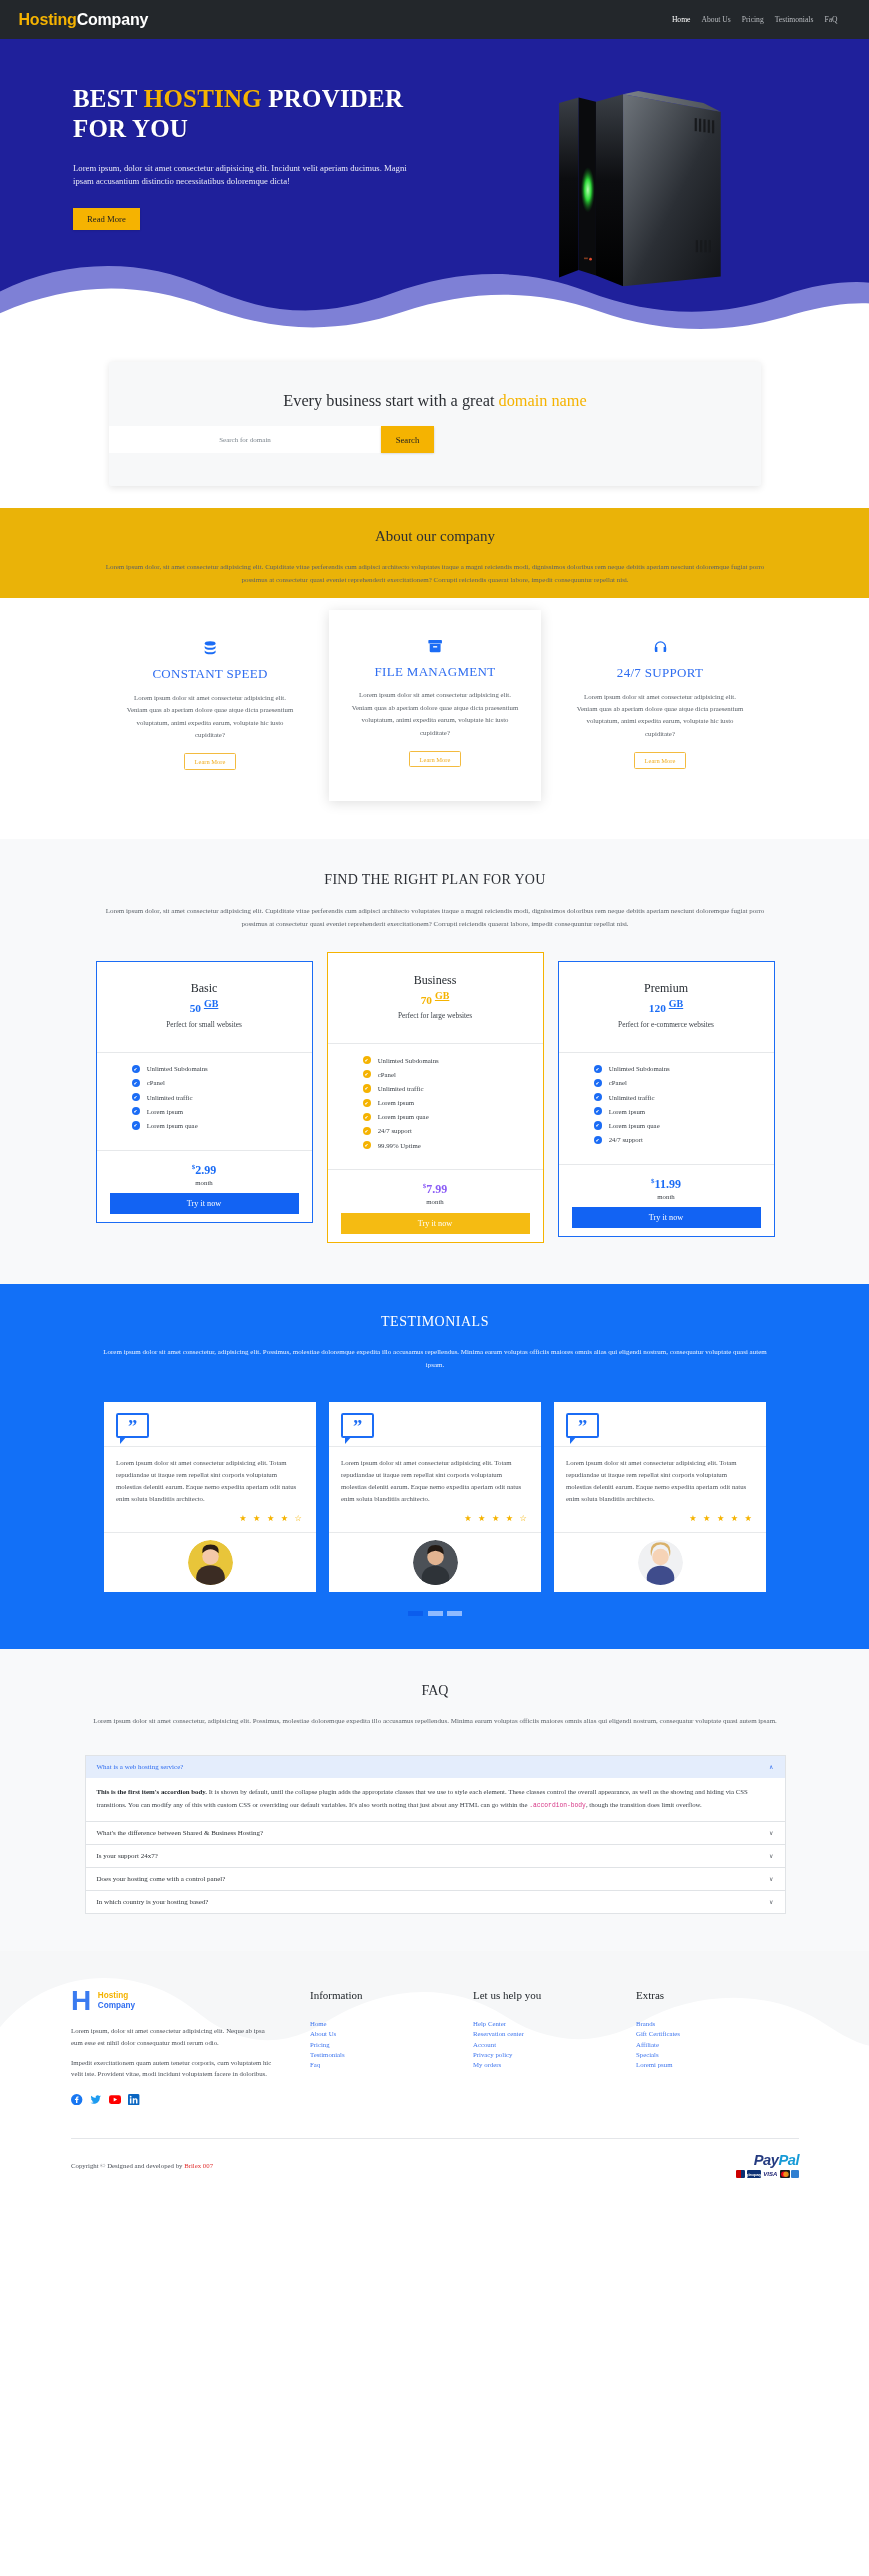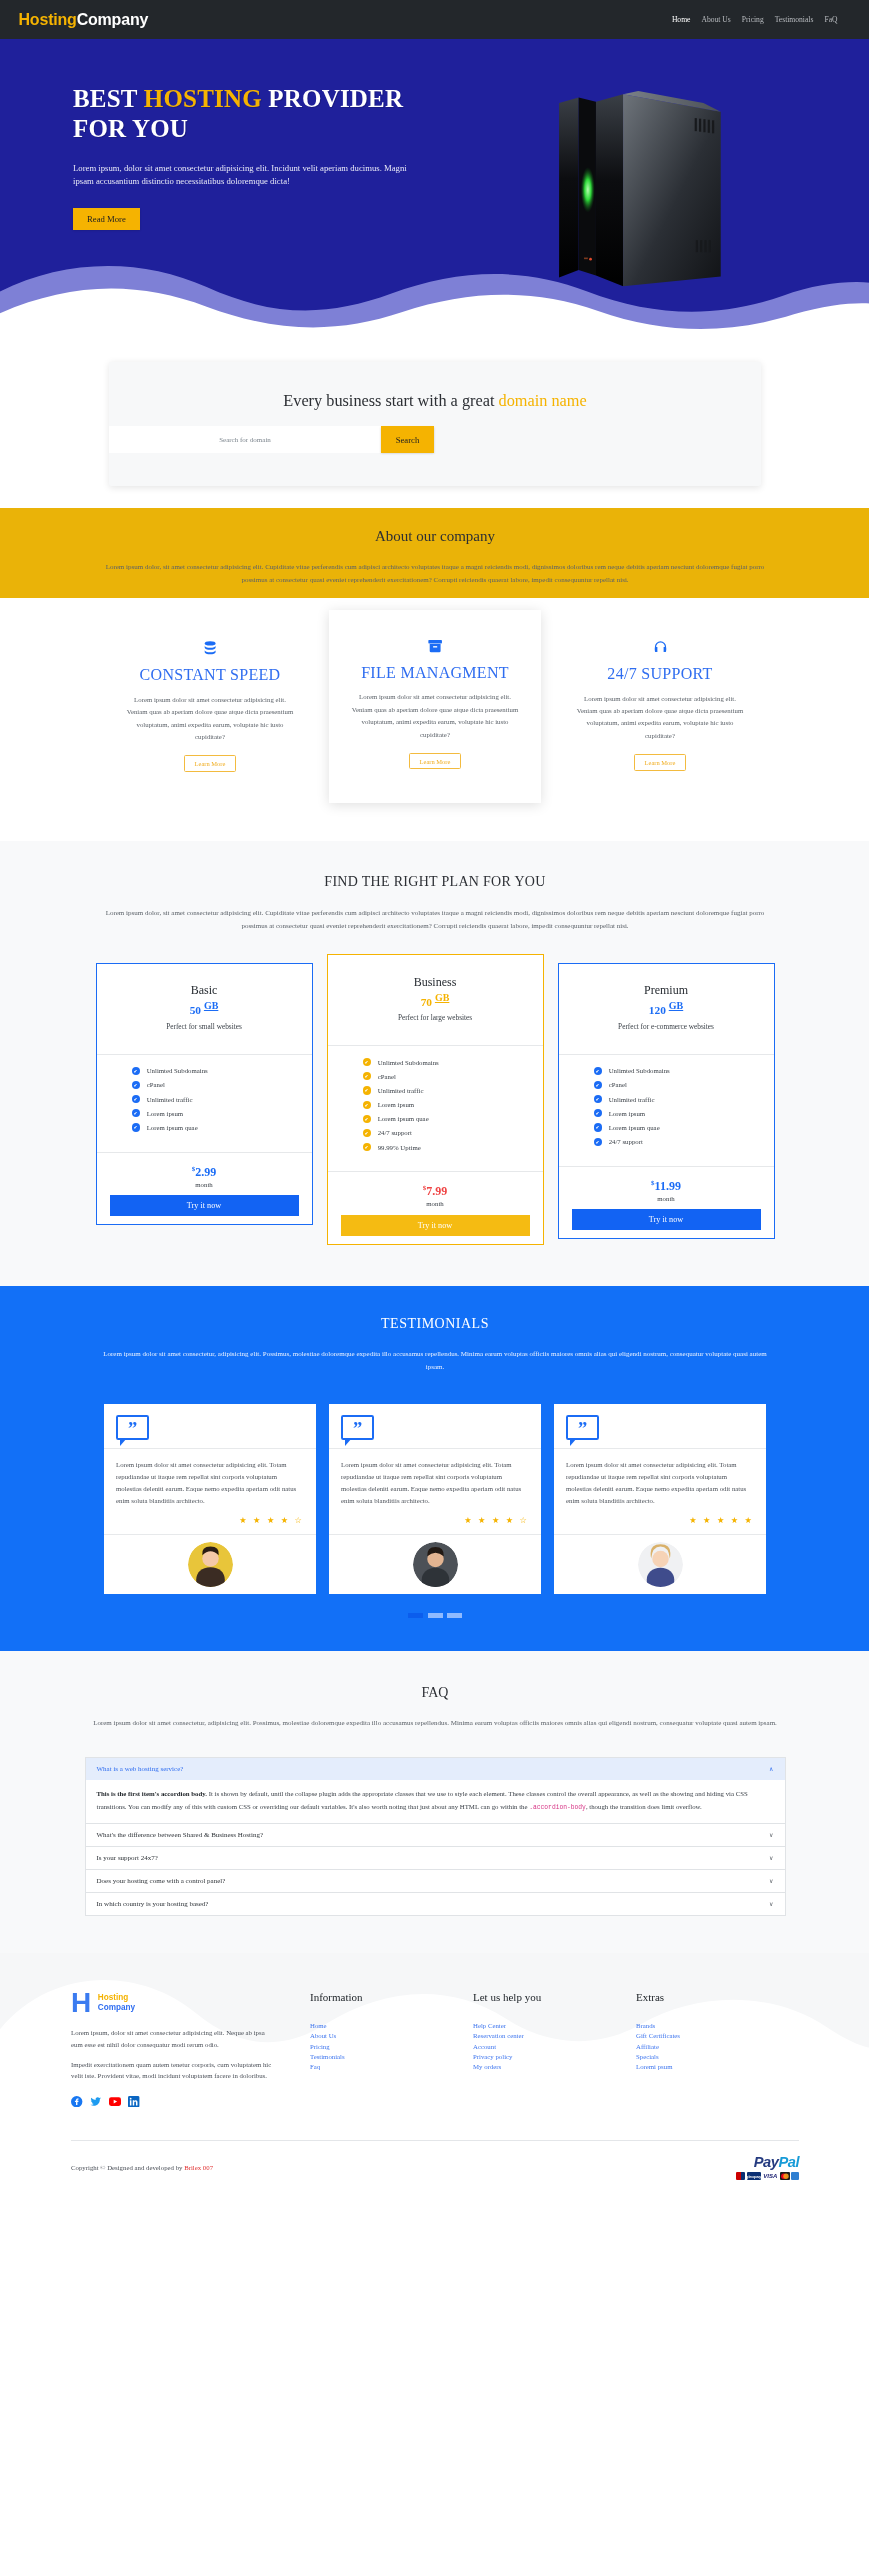--- a/index.html
+++ b/index.html
@@ -68,21 +68,21 @@
   
   .sec-about { background: #eab308; padding: 19.6px 0 11px; text-align: center; }
   .sec-about h2 { font-size: 15px; font-weight: normal; color: #2c2f34; }
   .lead { width: 674px; margin: 16.3px auto 0; font-size: 7px; line-height: 1.85; color: #5b6168; }
 
   
   .features { background: #fff; display: flex; justify-content: center; gap: 13px; padding: 19.6px 0 38px; align-items: flex-start; }
   .fcard { width: 212px; background: #fff; text-align: center; padding: 23px 19.6px 25px; }
   .fcard.raised { box-shadow: 0 1.6px 12px rgba(0,0,0,.13); padding-top: 28px; padding-bottom: 34px; margin-top: -7.6px; }
   .fcard .ficon { color: #1b6cf5; margin-bottom: 7.6px; }
-  .fcard h3 { font-size: 16px; color: #2f6df0; font-weight: normal; letter-spacing: 0.3px; margin-bottom: 9.8px; }
+  .fcard h3 { font-size: 13px; color: #2f6df0; font-weight: normal; letter-spacing: 0.3px; margin-bottom: 9.8px; }
   .fcard p { font-size: 6.8px; line-height: 1.82; color: #5b6168; }
   .btn-learn {
     margin-top: 12px; display: inline-block; background: #fff; color: #f0ad20;
     border: 0.5px solid #f3bb3f; padding: 3.8px 9.8px; font-size: 6.5px;
     font-family: "Liberation Serif", serif; cursor: pointer; border-radius: 1.6px;
   }
 
   
   .sec-pricing { background: #f8f9fa; padding: 33px 7px 41px; text-align: center; }
   .sec-pricing h2 { font-size: 14px; font-weight: normal; color: #2c2f34; letter-spacing: 0.3px; }
@@ -94,21 +94,21 @@
   .plan-head .psize { font-size: 11.4px; color: #1b6cf5; font-weight: bold; margin-top: 2.2px; }
   .plan.featured .plan-head .psize { color: #f5b301; }
   .plan-head .psize sup { font-size: 10px; text-decoration: underline; }
   .plan-head .pdesc { font-size: 7.3px; color: #3b4148; margin-top: 5.4px; }
   .plan-feats { border-top: 0.5px solid #e6e8ea; border-bottom: 0.5px solid #e6e8ea; padding: 12px 0 14px 35px; text-align: left; }
   .plan-feats li { list-style: none; display: flex; align-items: center; gap: 7px; font-size: 6.8px; color: #3b4148; margin-bottom: 6px; }
   .chk { width: 8.2px; height: 8.2px; border-radius: 50%; background: #1b6cf5; color: #fff; font-size: 4.9px; display: flex; align-items: center; justify-content: center; flex: 0 0 8.2px; }
   .plan.featured .chk { background: #f5b301; }
   .plan-foot { padding: 12px 13px 0; }
   .plan-foot .price { font-size: 12px; font-weight: bold; color: #1b6cf5; }
-  .plan.featured .plan-foot .price { color: #ef4444; }
+  .plan.featured .plan-foot .price { color: #8b5cf6; }
   .plan-foot .price sup { font-size: 7px; }
   .plan-foot .per { font-size: 6.8px; color: #3b4148; margin-top: 1.1px; }
   .btn-try {
     display: block; width: 100%; margin-top: 7.6px; background: #1263f3; color: #fff;
     border: none; padding: 6px 0; font-size: 8.2px; font-family: "Liberation Serif", serif; cursor: pointer;
   }
   .plan.featured .btn-try { background: #f5bb12; color: #fff; }
   .plan-foot-pad { padding-bottom: 7.6px; }
 
   

